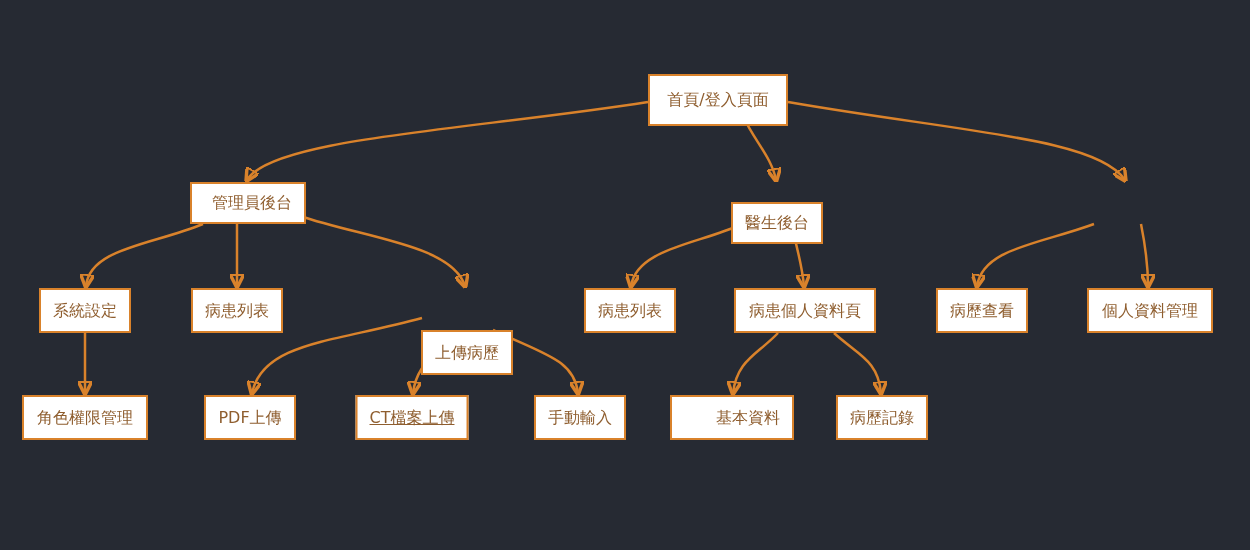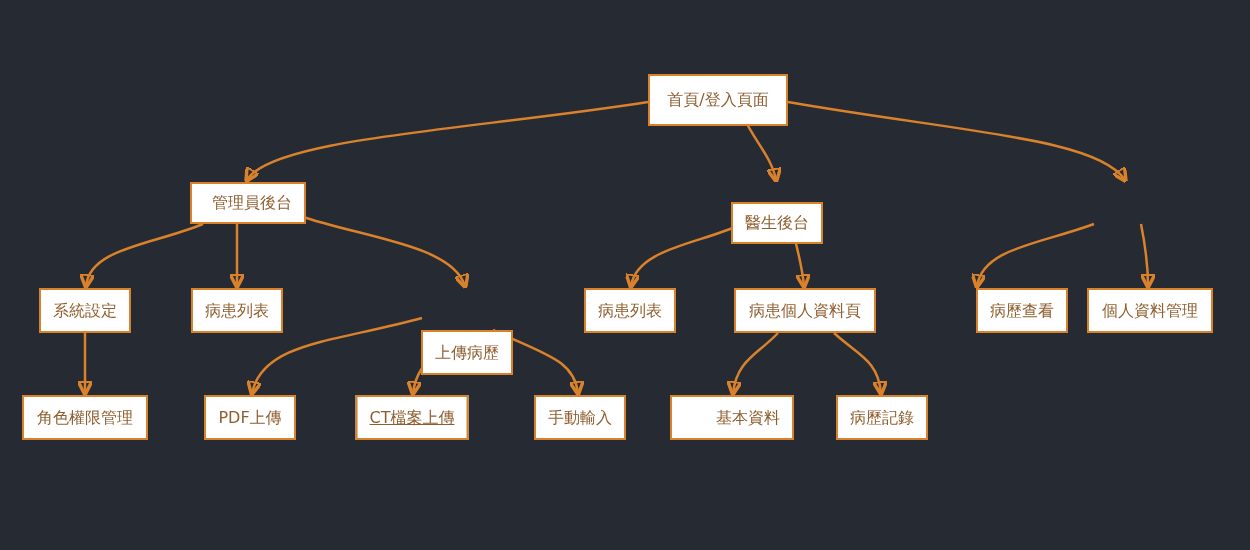--- a/index.html
+++ b/index.html
@@ -79,21 +79,21 @@
   <div class="node l1" style="left:718px;  min-width:140px;">首頁/登入頁面</div>
 
   <div class="node l2" style="left:248px;  min-width:108px;padding-left:20px;">管理員後台</div>
   <div class="node l2" style="left:777px;  min-width:92px;margin-top:20px;">醫生後台</div>
 
   <div class="node l3" style="left:85px;   min-width:92px;">系統設定</div>
   <div class="node l3" style="left:237px;  min-width:92px;">病患列表</div>
   <div class="node l3" style="left:467px;  min-width:92px;margin-top:42px;">上傳病歷</div>
   <div class="node l3" style="left:630px;  min-width:92px;">病患列表</div>
   <div class="node l3" style="left:805px;  min-width:142px;">病患個人資料頁</div>
-  <div class="node l3" style="left:982px;  min-width:92px;margin-left:40px;">病歷查看</div>
+  <div class="node l3" style="left:982px;  min-width:92px;">病歷查看</div>
   <div class="node l4" style="left:85px;   min-width:126px;">角色權限管理</div>
 
   <div class="node l3" style="left:1150px; min-width:126px;">個人資料管理</div>
   <div class="node l4" style="left:250px;  min-width:92px;text-align:right;">PDF上傳</div>
   <div class="node l4" style="left:412px;  min-width:112px;text-decoration:underline;">CT檔案上傳</div>
   <div class="node l4" style="left:580px;  min-width:92px;">手動輸入</div>
   <div class="node l4" style="left:732px;  min-width:92px;padding-left:44px;">基本資料</div>
   <div class="node l4" style="left:882px;  min-width:92px;">病歷記錄</div>
 
 </div>

